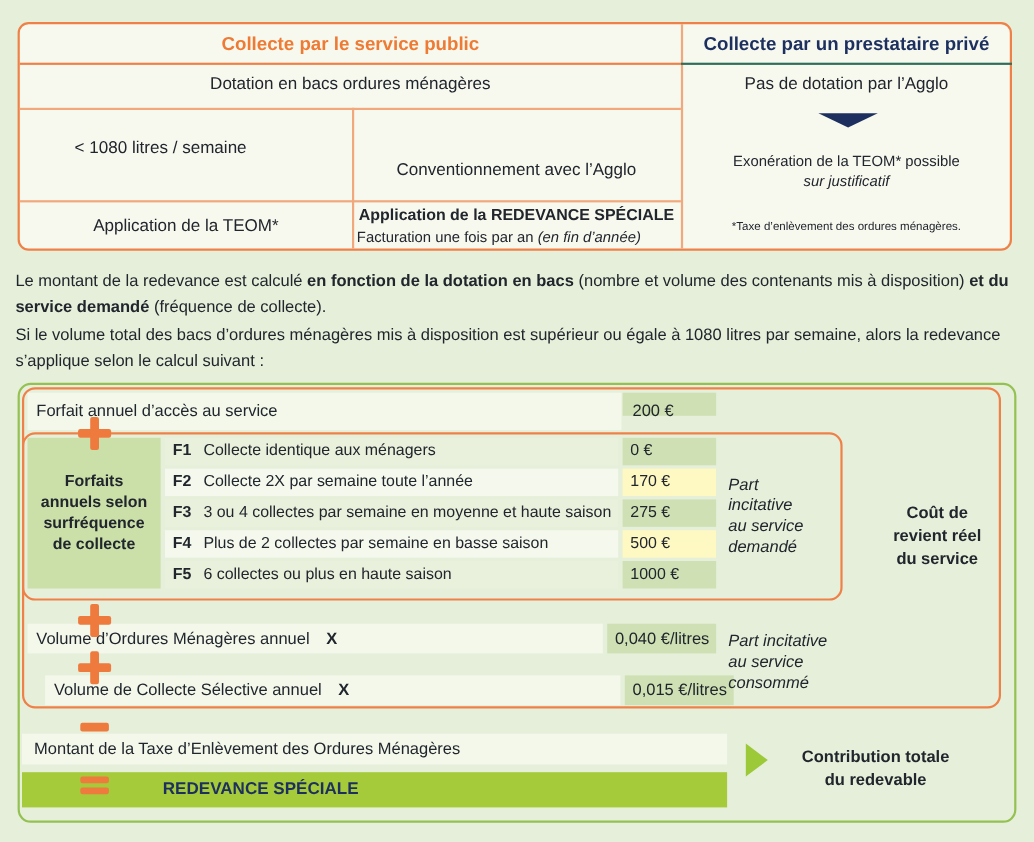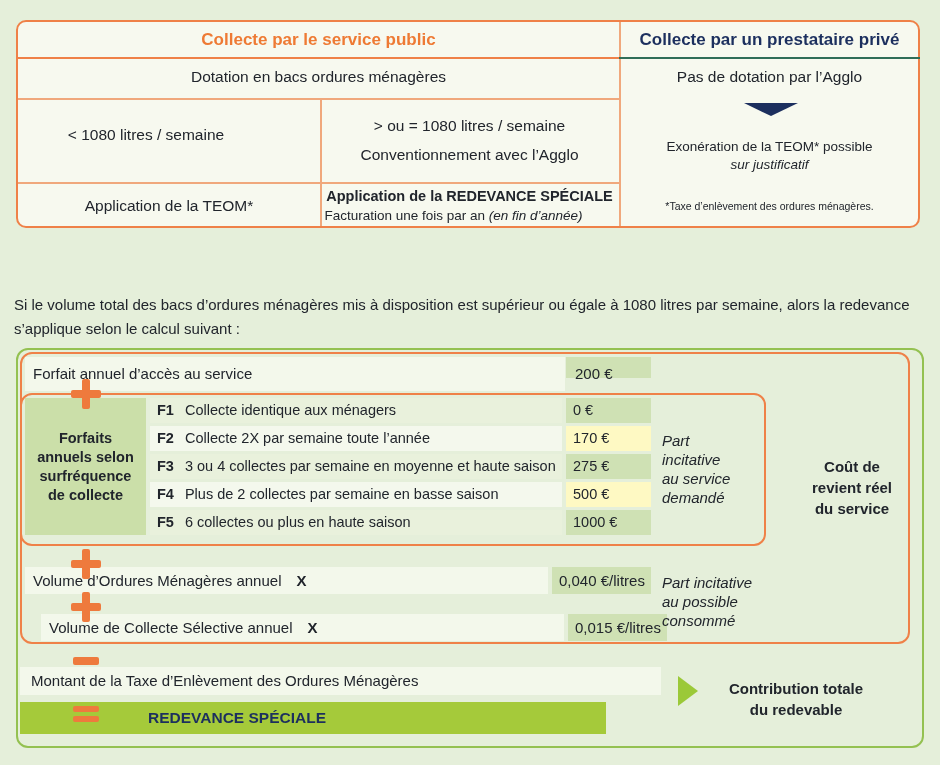--- a/index.html
+++ b/index.html
@@ -60,21 +60,21 @@
   #cout-reel { left:788px; top:456px; width:128px; font-weight:700; font-size:15px; line-height:21px; text-align:center; }
 
   .vol-label { left:25px; width:523px; height:27px; line-height:27px; padding-left:8px; background:#f3f8eb; }
   .vol-value { left:552px; width:99px; height:27px; line-height:27px; padding-left:7px; background:#cfe1b4; }
   #vol1-label,#vol1-value { top:567px; } #vol2-label,#vol2-value { top:614px;margin-left:16px; }
   .x-mark { font-weight:700; margin-left:15px; }
 
   #part-consommee { left:662px; top:573px; font-size:15px; line-height:19px; font-style:italic; }
 
   #teom-row { left:20px; top:667px; width:641px; height:28px; line-height:28px; padding-left:11px; background:#f3f8eb; }
-  #redevance-bar { left:20px; top:702px; width:586px; height:32px; line-height:32px; background:#a5ca3a;
+  #redevance-bar { left:20px; top:702px; width:641px; height:32px; line-height:32px; background:#a5ca3a;
     padding-left:128px; font-weight:700; font-size:15.5px; color:#1c2f5e; }
 
   #contribution { left:712px; top:678px; width:168px; font-weight:700; font-size:15px; line-height:21px; text-align:center; }
 
   
   .plus-icon { position:absolute; width:30px; height:30px; z-index:5; }
   .plus-icon::before { content:""; position:absolute; left:0; top:11px; width:30px; height:8px; background:#ee7a3d; border-radius:2px; }
   .plus-icon::after  { content:""; position:absolute; left:11px; top:0; width:8px; height:30px; background:#ee7a3d; border-radius:2px; }
   #plus1 { left:71px; top:379px; } #plus2 { left:71px; top:549px; } #plus3 { left:71px; top:592px; }
   .minus-icon { position:absolute; left:73px; top:657px; width:26px; height:8px; background:#ee7a3d; border-radius:2px; z-index:5; }
@@ -99,32 +99,32 @@
 
     <div id="pub-header" class="abs ctr">Collecte par le service public</div>
     <div id="priv-header" class="abs ctr">Collecte par un prestataire privé</div>
 
     <div class="cell ctr" style="left:0; top:46px; width:601px;">Dotation en bacs ordures ménagères</div>
     <div class="cell ctr" style="left:601px; top:46px; width:301px;">Pas de dotation par l’Agglo</div>
 
     <div class="down-triangle-icon" style="left:726px; top:81px;"></div>
 
     <div class="cell ctr" style="left:0; top:104px; width:256px;">&lt; 1080 litres / semaine</div>
-    <div class="cell ctr" style="left:302px; top:95px; width:299px;">&gt; ou = 1080 litres / semaine</div>
     <div class="cell ctr" style="left:302px; top:124px; width:299px;">Conventionnement avec l’Agglo</div>
 
     <div class="cell ctr" style="left:601px; top:117px; width:301px; font-size:13.5px;text-align:center;">Exonération de la TEOM* possible</div>
     <div class="cell ctr it" style="left:601px; top:135px; width:301px; font-size:13.5px;">sur justificatif</div>
 
     <div class="cell ctr" style="left:0; top:175px; width:302px;">Application de la TEOM*</div>
     <div class="cell ctr bd" style="left:302px; top:166px; width:299px; font-size:14.5px;">Application de la REDEVANCE SPÉCIALE</div>
     <div class="cell ctr" style="left:302px; top:186px; width:267px; font-size:13.5px;"><span>Facturation une fois par an </span><span style="font-style: italic;">(en fin d’année)</span></div>
     <div class="cell ctr" style="left:601px; top:178px; width:301px; font-size:10.5px;">*Taxe d’enlèvement des ordures ménagères.</div>
   </div>
 
+  <div class="abs para" style="top:244px;"><span>Le montant de la redevance est calculé </span><span style="font-weight: 700;">en fonction de la dotation en bacs</span><span> (nombre et volume des contenants mis à disposition) </span><span style="font-weight: 700;">et du service demandé</span><span> (fréquence de collecte).</span></div>
   <div class="abs para" style="top:293px;"><span>Si le volume total des bacs d’ordures ménagères mis à disposition est supérieur ou égale à 1080 litres par semaine, alors la redevance s’applique selon le calcul suivant :</span></div>
 
   <div id="green-box" class="abs"></div>
   <div id="orange-box" class="abs"></div>
   <div id="f-box" class="abs"></div>
 
   <div id="access-label" class="abs">Forfait annuel d’accès au service</div>
   <div id="access-value" class="abs">200 €</div>
 
   <div id="plus1" class="plus-icon"></div>
@@ -171,21 +171,21 @@
   <div id="vol1-value" class="abs vol-value">0,040 €/litres</div>
 
   <div id="plus3" class="plus-icon"></div>
 
   <div id="vol2-label" class="abs vol-label">
     <span>Volume de Collecte Sélective annuel</span><span class="x-mark">X</span>
   </div>
   <div id="vol2-value" class="abs vol-value">0,015 €/litres</div>
 
   <div id="part-consommee" class="abs ml">Part incitative
-au possible
+au service
 consommé</div>
 
   <div class="minus-icon"></div>
   <div id="teom-row" class="abs">Montant de la Taxe d’Enlèvement des Ordures Ménagères</div>
 
   <div class="right-arrow-icon"></div>
   <div id="contribution" class="abs ml">Contribution totale
 du redevable</div>
 
   <div class="equals-icon"></div>

